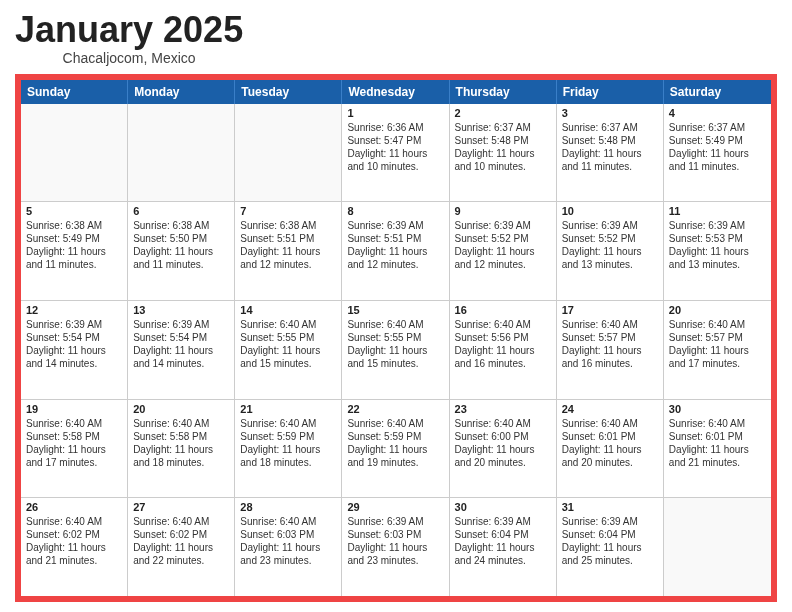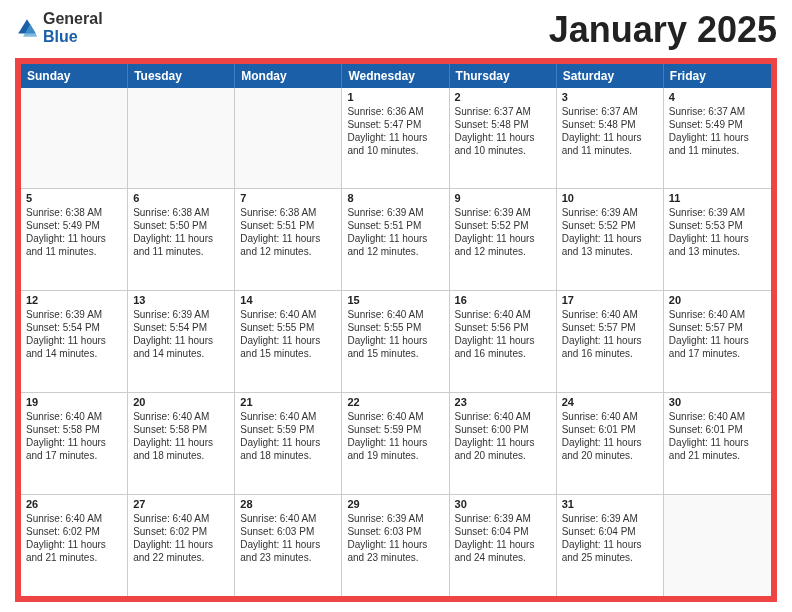--- a/index.html
+++ b/index.html
@@ -113,44 +113,35 @@
       font-size: 10px;
       color: #333;
       line-height: 1.3;
     }
   </style>
 </head>
 <body>
 
 <div class="page">
   <div class="header">
-    <div class="logo">
-      <svg class="logo-icon" viewBox="0 0 30 30">
-        <polygon points="15,4 26,22 4,22" fill="#1a5fa8"></polygon>
-        <polygon points="19,10 28,26 10,26" fill="#4a9fd4" opacity="0.7"></polygon>
-      </svg>
-      <div class="logo-text">
-        <span class="logo-general">General</span>
-        <span class="logo-blue">Blue</span>
-      </div>
-    </div>
     <div class="title-block">
       <div class="month-title">January 2025</div>
+      <div class="subtitle">Chacaljocom, Mexico</div>
     </div>
   </div>
 
   <div class="calendar">
     <div class="cal-header">
     <div class="cal-header-cell">Sunday</div>
+        <div class="cal-header-cell">Monday</div>
         <div class="cal-header-cell">Tuesday</div>
-        <div class="cal-header-cell">Monday</div>
         <div class="cal-header-cell">Wednesday</div>
         <div class="cal-header-cell">Thursday</div>
+        <div class="cal-header-cell">Friday</div>
         <div class="cal-header-cell">Saturday</div>
-        <div class="cal-header-cell">Friday</div>
       </div>
     <div class="cal-body">
     <div class="cal-row">
           <div class="cal-cell empty"></div>
           <div class="cal-cell empty"></div>
           <div class="cal-cell empty"></div>
           <div class="cal-cell">
             <div class="cell-date">1</div>
             <div class="cell-info" style="white-space: pre-line;">Sunrise: 6:36 AM
 Sunset: 5:47 PM

